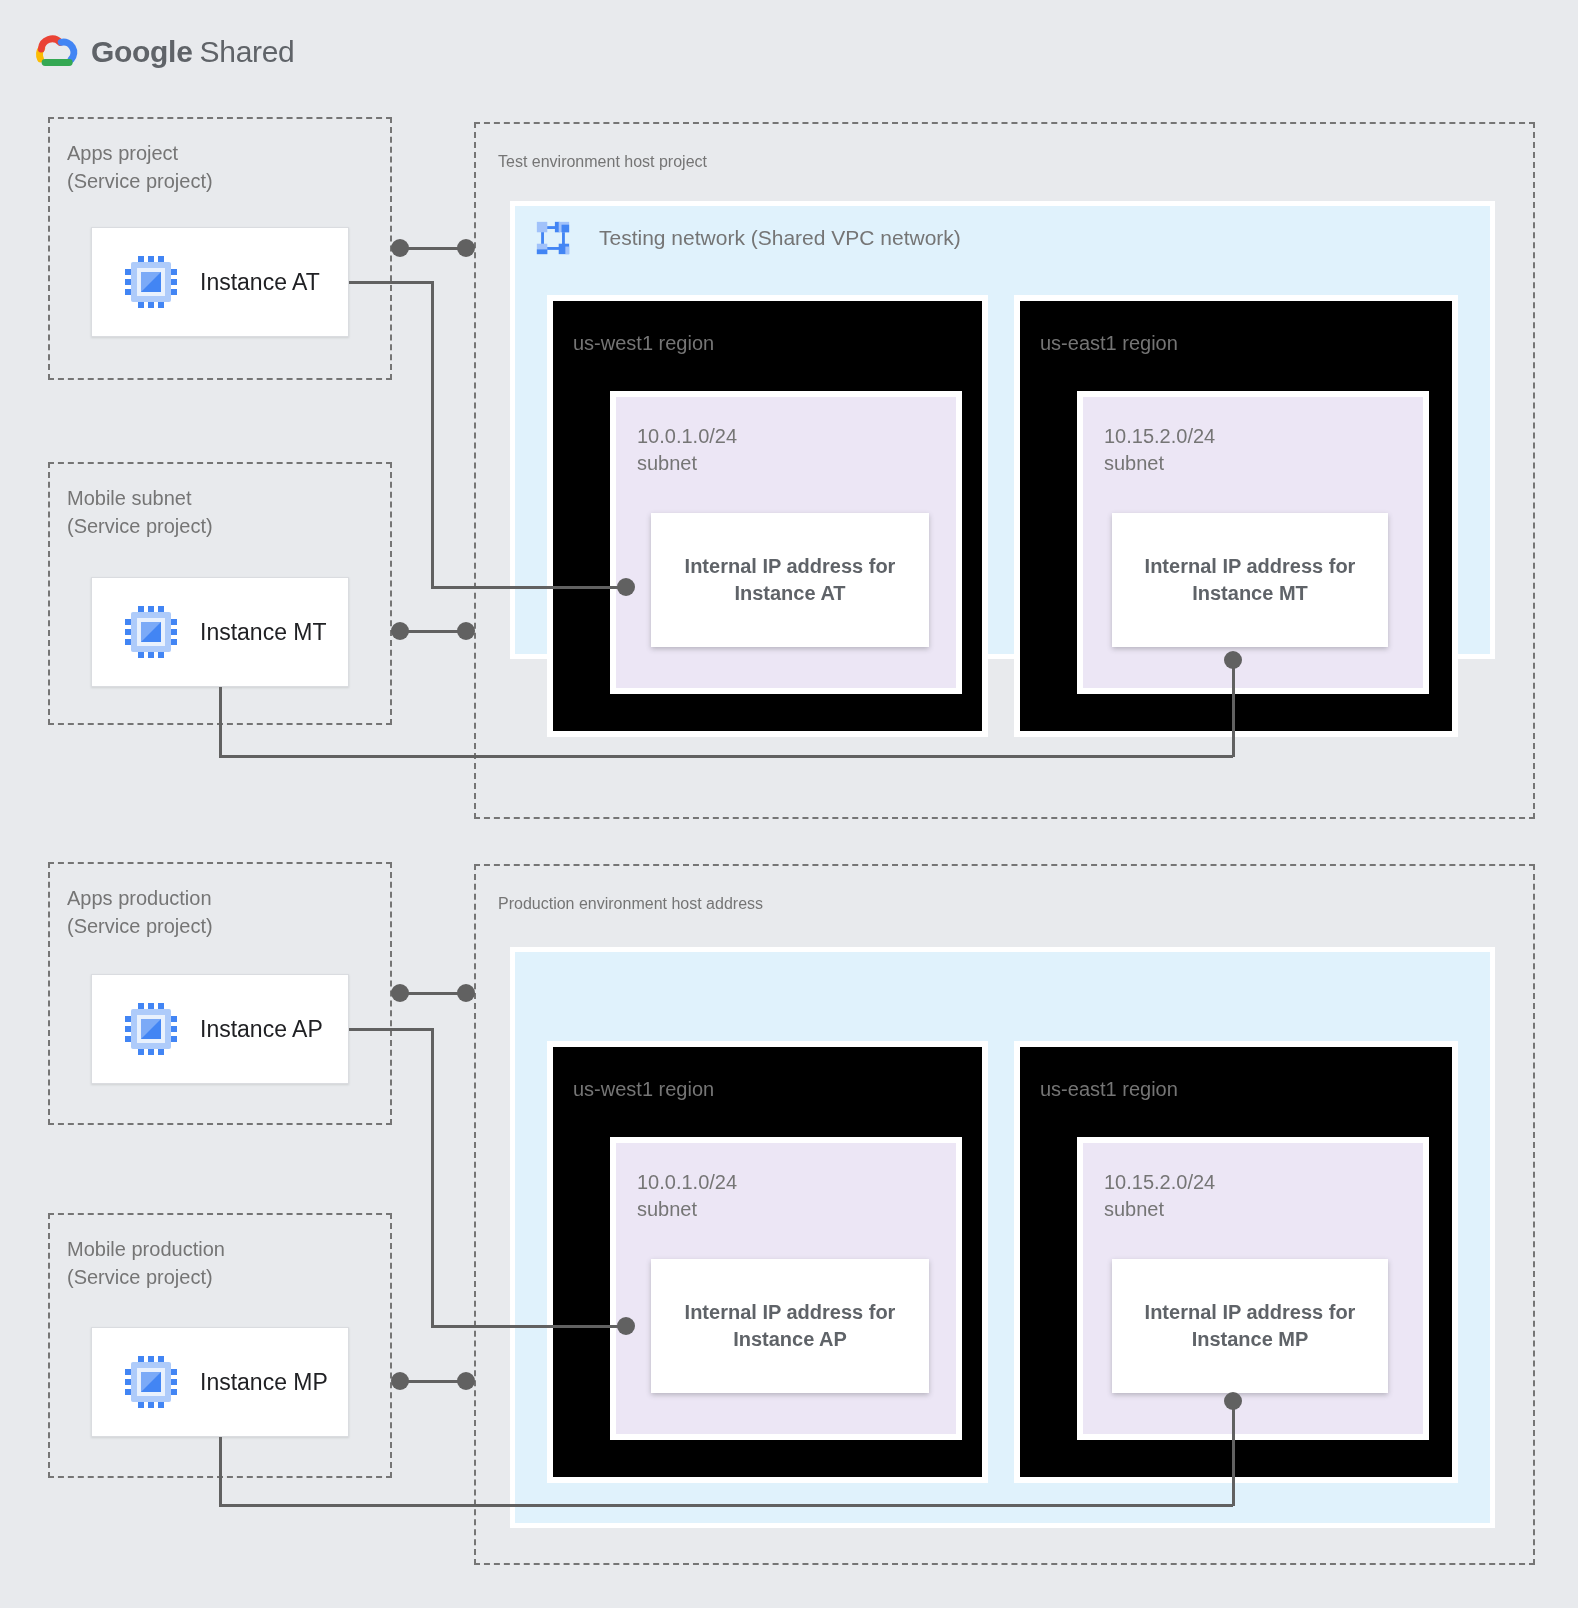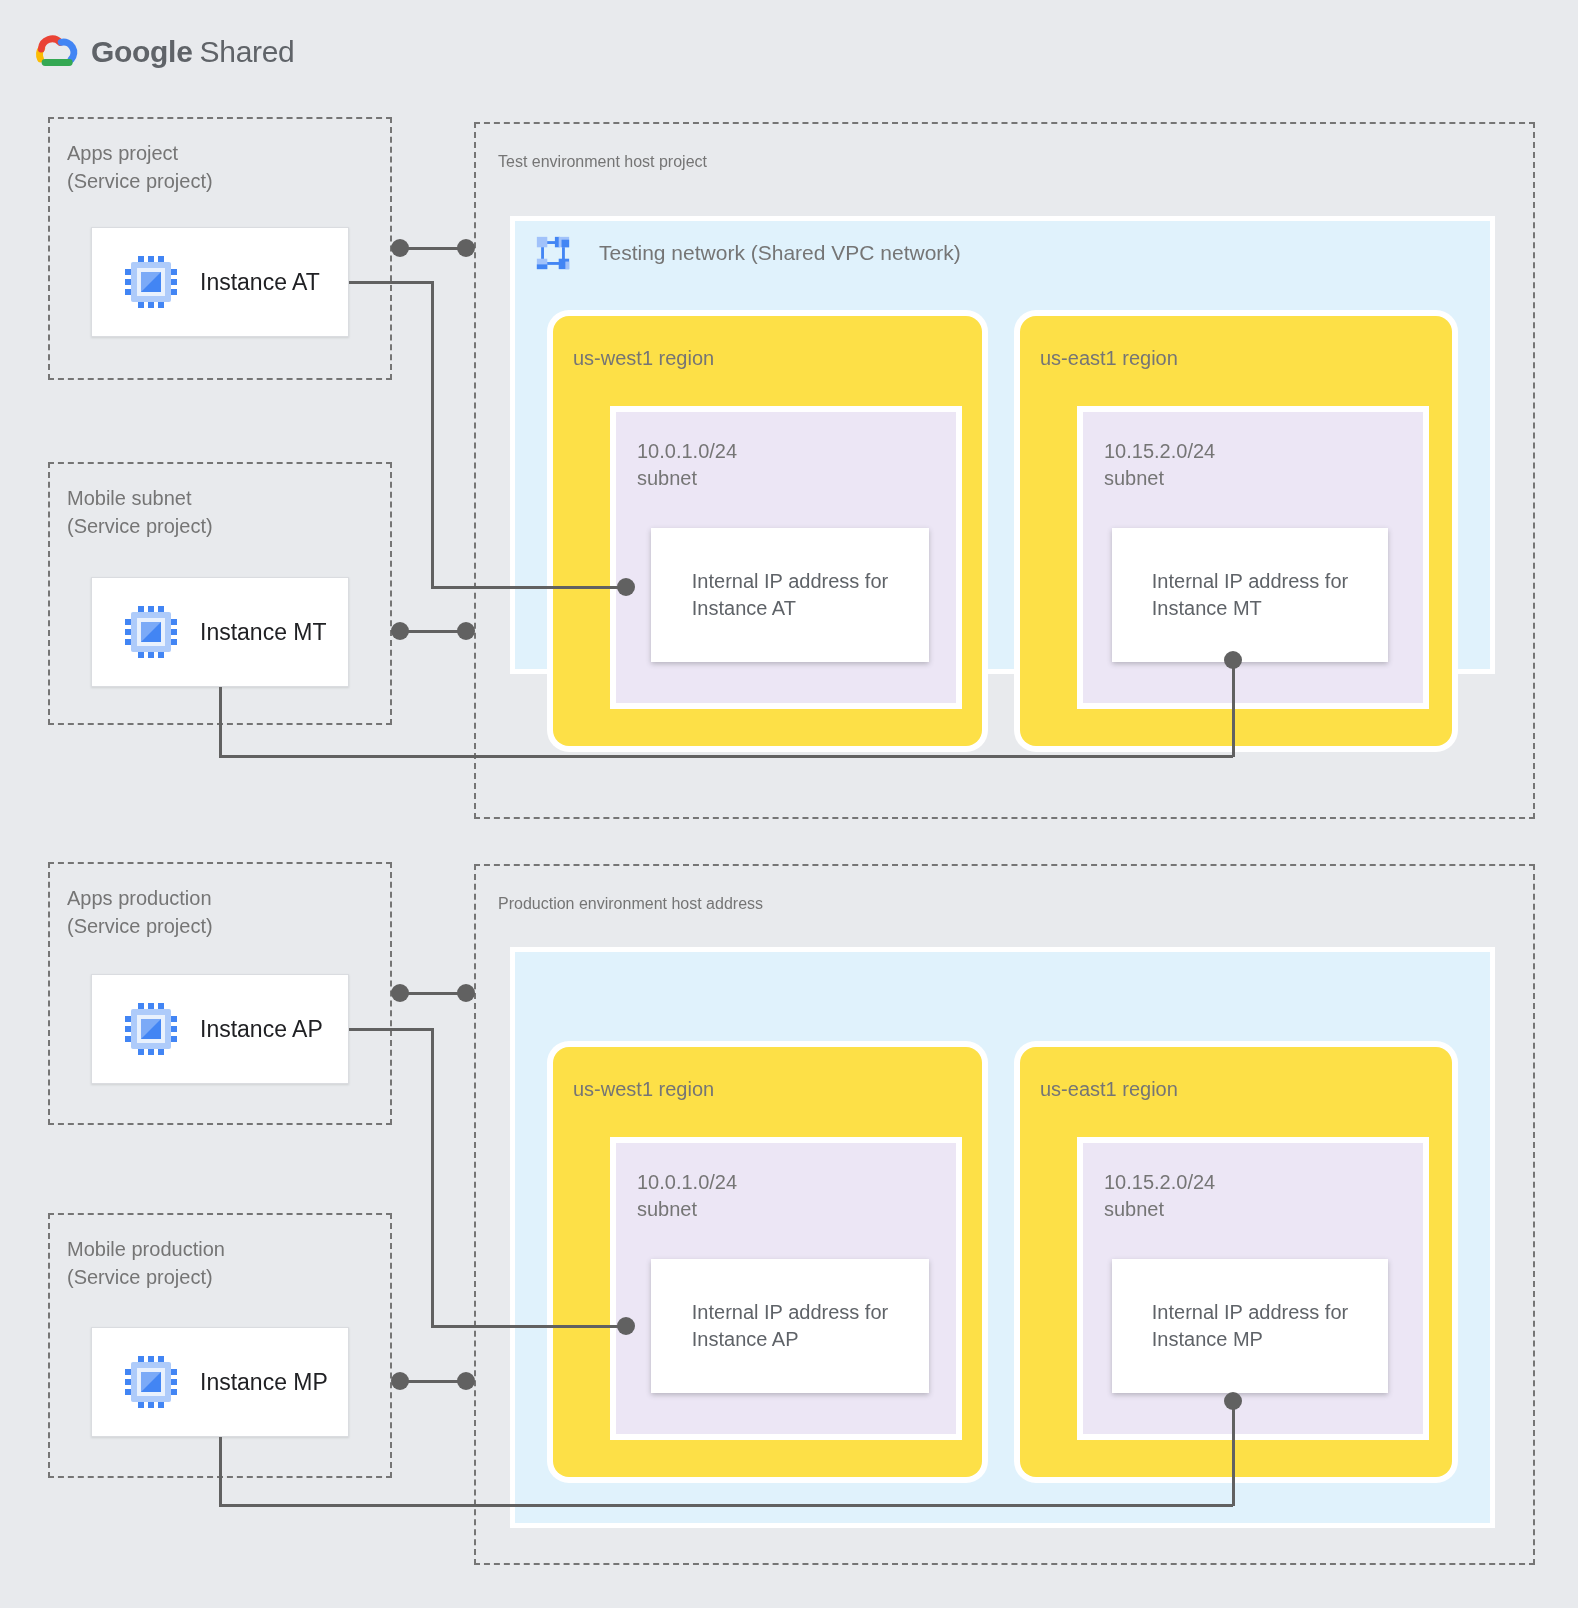--- a/index.html
+++ b/index.html
@@ -33,31 +33,31 @@
     display:flex; align-items:center;
   }
   .card .ic { margin-left:33px; flex:0 0 auto; }
   .card .lbl { margin-left:23px; font-size:23px; color:#202124; }
 
   
   .net { position:absolute; background:#e0f2fc; box-shadow:0 0 0 5px #ffffff; }
   .net-head { position:absolute; left:19px; top:13px; display:flex; align-items:center; }
   .net-label { margin-left:27px; font-size:21px; color:#757575; line-height:38px; }
 
-  .region { position:absolute; background:#fde047; box-shadow:0 0 0 6px #ffffff;border-radius:16px; }
+  .region { position:absolute; background:#000000; box-shadow:0 0 0 6px #ffffff; }
   .region-label { position:absolute; left:20px; top:28px; }
 
   .subnet { position:absolute; background:#ece6f5; box-shadow:0 0 0 6px #ffffff;margin-left:17px; }
   .subnet-label { position:absolute; left:21px; top:26px; line-height:27px; }
 
   .ipbox {
     position:absolute; background:#ffffff;
     box-shadow:0 2px 5px rgba(60,64,67,.3);
     display:flex; align-items:center; justify-content:center;
-    text-align:left; font-weight:normal; font-size:20px; line-height:27px; color:#5f6368;
+    text-align:center; font-weight:bold; font-size:20px; line-height:27px; color:#5f6368;
   }
 
   
   .cl { position:absolute; background:#616161; z-index:5; }
   .dot { position:absolute; width:18px; height:18px; border-radius:50%;
          background:#616161; z-index:6; margin-left:-9px; margin-top:-9px; }
 
   .defs { position:absolute; width:0; height:0; overflow:hidden; }
 </style>
 </head>
@@ -179,21 +179,21 @@
         </svg>
       <div class="lbl">Instance MP</div>
     </div>
   </div>
 
   
   <div style="display:contents">
     <div class="dashed-box" style="left:474px;top:122px;width:1061px;height:697px;">
       <div class="host-label gray-label">Test environment host project</div>
     </div>
-    <div class="net" style="left:515px;top:221px;width:975px;height:448px;">
+    <div class="net" style="left:515px;top:206px;width:975px;height:448px;">
       <div class="net-head">
         <svg width="38" height="38">
             <use href="#ic-vpc"></use>
           </svg>
         <div class="net-label">Testing network (Shared VPC network)</div>
       </div>
 
       <div class="region" style="left:38px;top:95px;width:429px;height:430px;">
         <div class="region-label gray-label">us-west1 region</div>
         <div class="subnet" style="left:46px;top:96px;width:340px;height:291px;">

